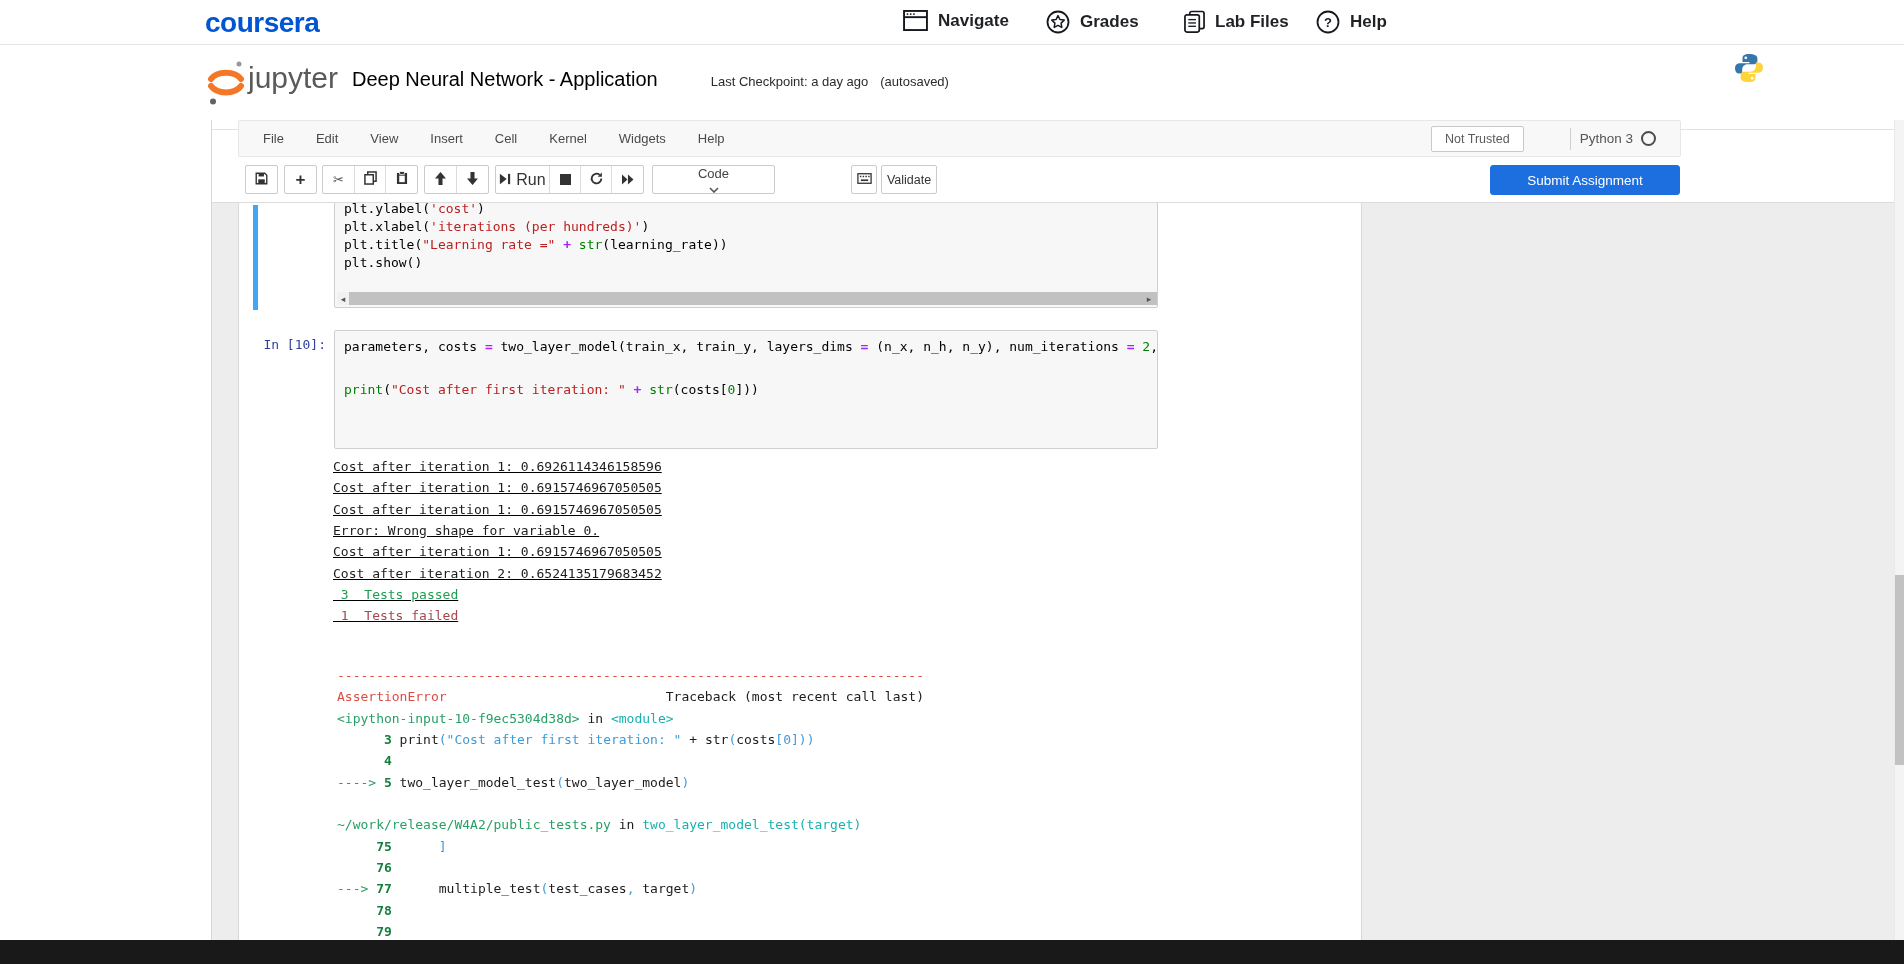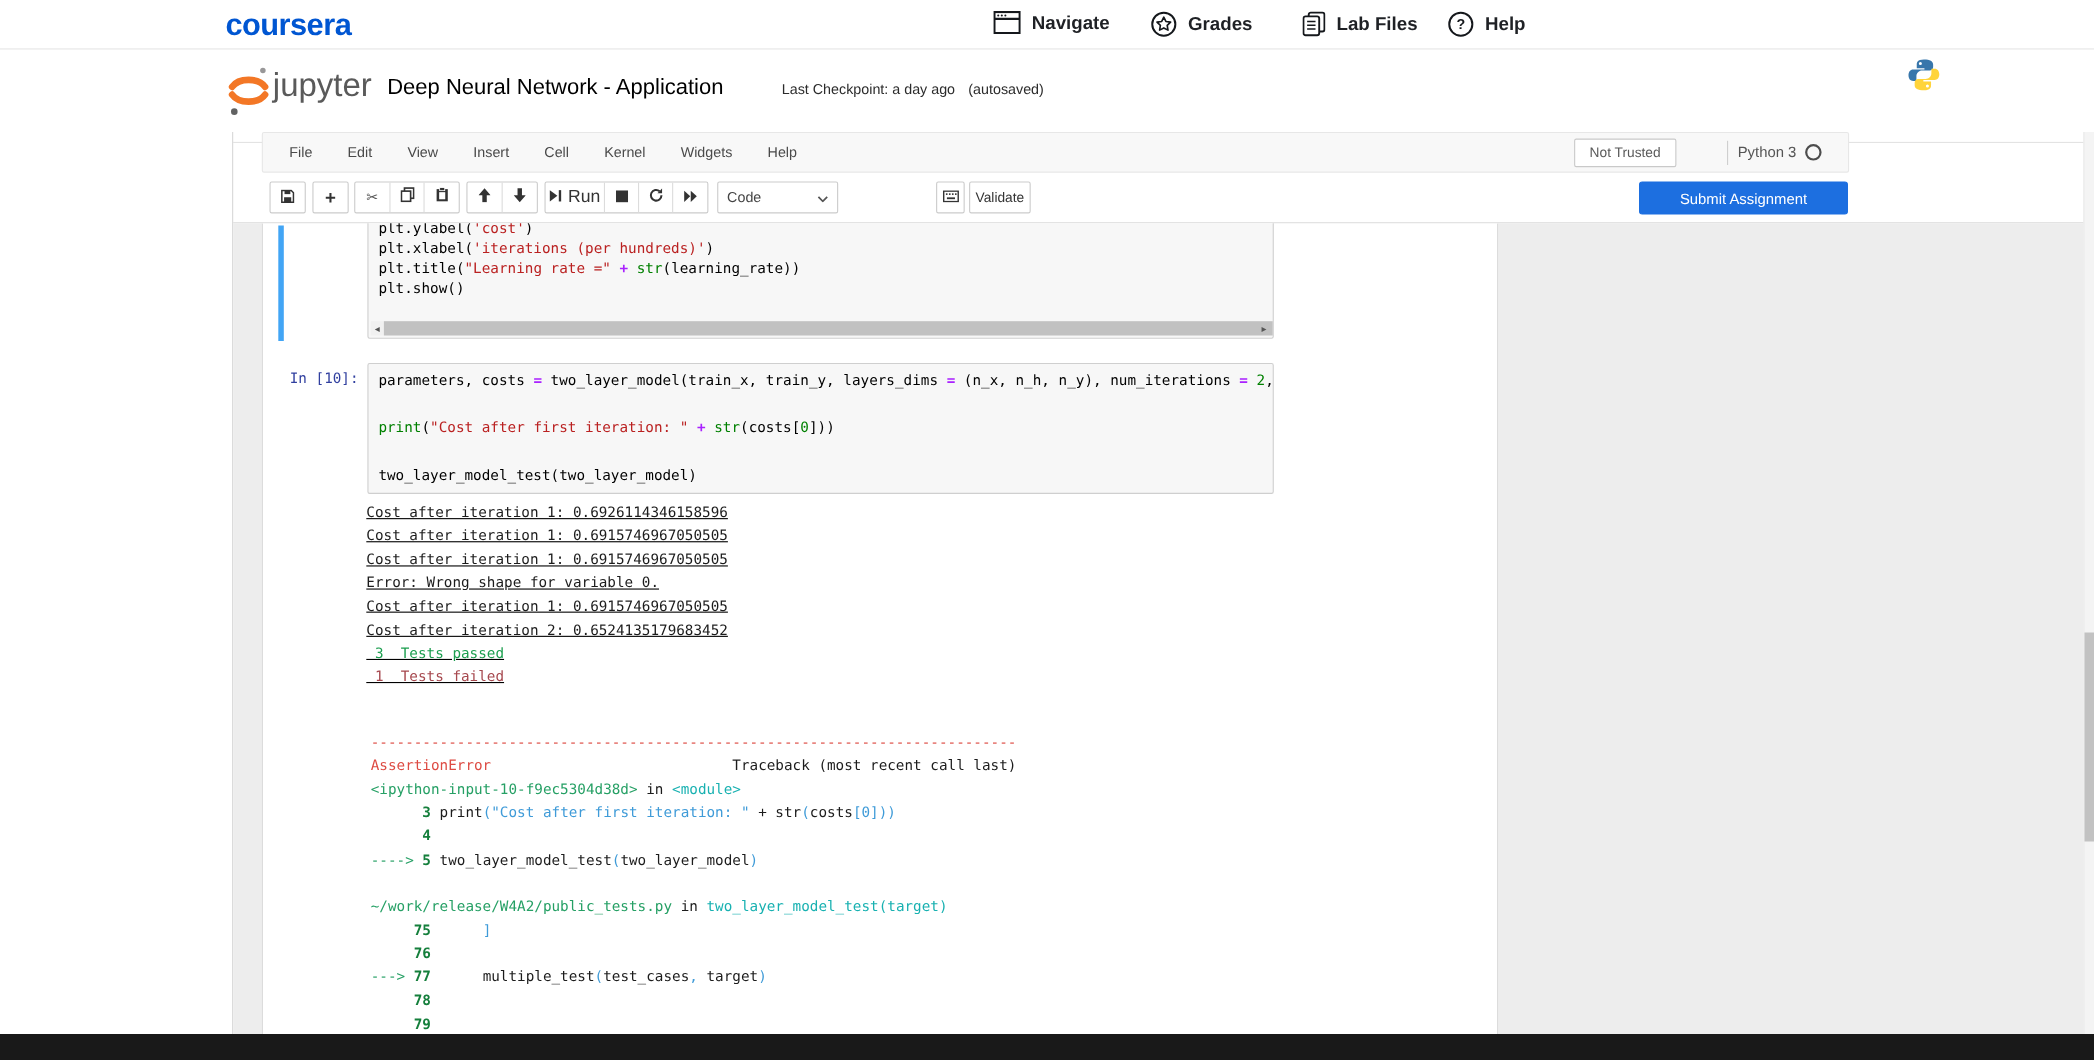--- a/index.html
+++ b/index.html
@@ -32,21 +32,21 @@
   #kernel-sep { width:1px; height:22px; background:#cfcfcf; margin-left:46px; }
   #kernel-name { font-size:13.5px; color:#555; margin-left:9px; }
   #kernel-ring { width:15px; height:15px; border:2px solid #4d4d4d; border-radius:50%; margin-left:8px; }
 
   
   .tbtn { position:absolute; top:165px; height:29px; background:#fff; border:1px solid #cbcbcb;
     border-radius:2px; display:flex; align-items:center; justify-content:center; color:#333; font-size:13px; cursor:pointer; }
   .bgroup { position:absolute; top:165px; height:29px; display:flex; border:1px solid #cbcbcb; border-radius:2px; background:#fff; }
   .bcell { height:27px; display:flex; align-items:center; justify-content:center; border-right:1px solid #dcdcdc; cursor:pointer; color:#333; }
   .bcell:last-child { border-right:none; }
-  #cell-type-select { left:652px; width:110px; padding:0 8px; justify-content:space-between; color:#444; }
+  #cell-type-select { left:652px; width:123px; padding:0 8px; justify-content:space-between; color:#444;flex-direction:column; }
   #submit-btn { left:1490px; width:190px; height:30px; background:#1d6fe0; border:1px solid #1d6fe0;
     color:#fff; font-size:13.5px; border-radius:3px; }
   #toolbar-divider { left:212px; top:202px; width:1692px; height:1px; background:#dcdcdc; }
 
   
   #lab-left-strip { left:0; top:120px; width:212px; height:820px; background:#fff; border-right:1px solid #d8d8d8; }
   #nb-body { left:212px; top:203px; width:1682px; height:737px; background:#ededed; overflow:hidden; }
   #nb-container { position:absolute; left:26px; top:0; width:1124px; height:737px; background:#fff;
     border-left:1px solid #d9d9d9; border-right:1px solid #d9d9d9; }
 
@@ -282,21 +282,20 @@
       </div>
     </div>
 
     <div id="cell2-prompt">In [10]:</div>
     <div class="code-box" id="cell2-box">
       <div id="cell2-code">
           <div class="cline"><span class="tk-n">parameters, costs </span><span class="tk-o">=</span><span class="tk-n"> two_layer_model(train_x, train_y, layers_dims </span><span class="tk-o">=</span><span class="tk-n"> (n_x, n_h, n_y), num_iterations </span><span class="tk-o">=</span><span class="tk-n"> </span><span class="tk-num">2</span><span class="tk-n">, print_cost</span><span class="tk-o">=</span><span class="tk-kw">False</span><span class="tk-n">)</span></div>
           <div class="cline">&nbsp;</div>
           <div class="cline"><span class="tk-f">print</span><span class="tk-n">(</span><span class="tk-s">"Cost after first iteration: "</span><span class="tk-n"> </span><span class="tk-o">+</span><span class="tk-n"> </span><span class="tk-f">str</span><span class="tk-n">(costs[</span><span class="tk-num">0</span><span class="tk-n">]))</span></div>
           <div class="cline">&nbsp;</div>
-          <div class="cline"><span class="tk-n">two_layer_model_test(two_layer_model)</span></div>
         </div>
     </div>
 
     <div id="stream-output">
         <div class="oline out-plain">Cost after iteration 1: 0.6926114346158596</div>
         <div class="oline out-plain">Cost after iteration 1: 0.6915746967050505</div>
         <div class="oline out-plain">Cost after iteration 1: 0.6915746967050505</div>
         <div class="oline out-plain">Error: Wrong shape for variable 0.</div>
         <div class="oline out-plain">Cost after iteration 1: 0.6915746967050505</div>
         <div class="oline out-plain">Cost after iteration 2: 0.6524135179683452</div>

